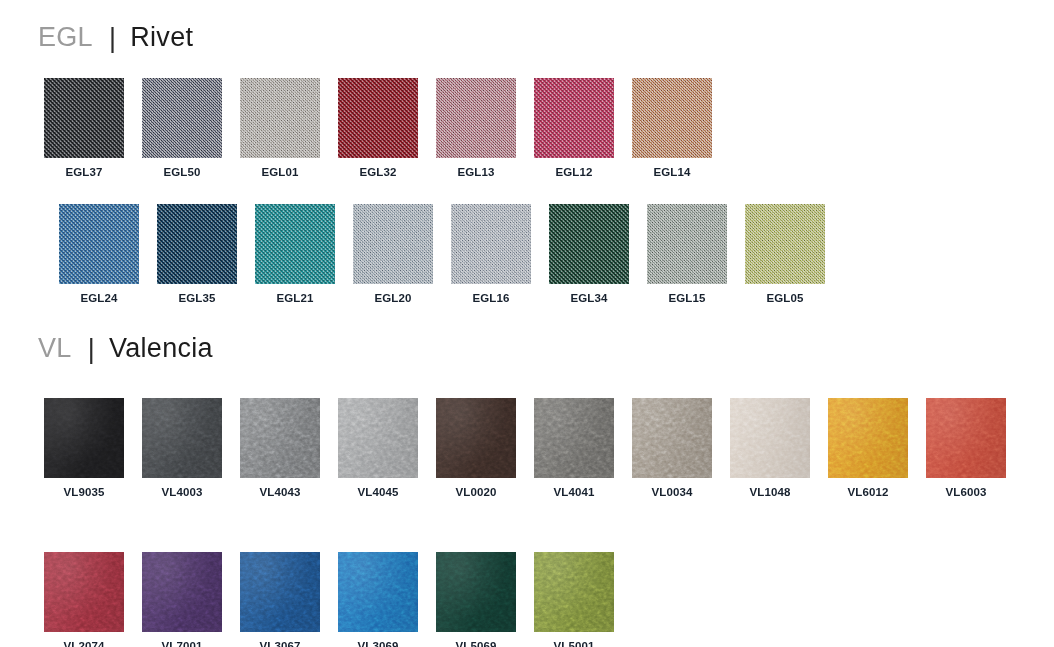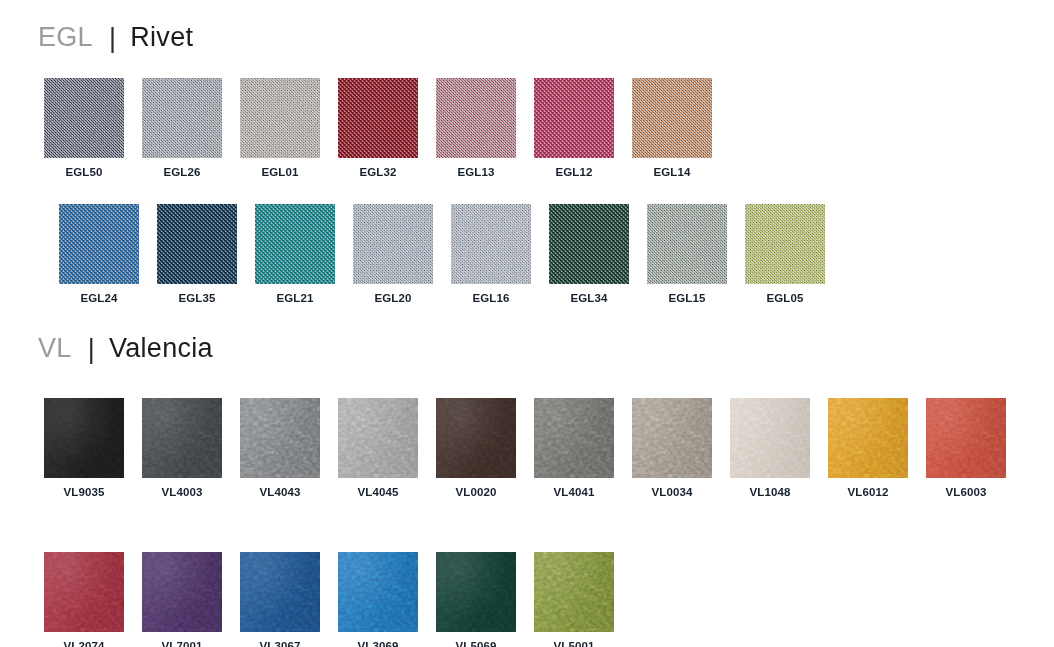--- a/index.html
+++ b/index.html
@@ -176,34 +176,34 @@
   <div style="position:absolute; left:38px; top:24px;">
     <div class="section-header">
       <span class="section-code">EGL</span>
       <span class="section-sep">|</span>
       <span class="section-name">Rivet</span>
     </div>
   </div>
 
   <div class="swatch-row" style="position:absolute; left:35px; top:78px;">
     <div class="swatch-cell">
+      <div class="swatch-chip tex-weave" style="background-color: rgb(36, 39, 43);">
+        <svg class="noise">
+            <rect width="100%" height="100%" filter="url(#fabricNoise)"></rect>
+          </svg>
+      </div>
+      <div class="swatch-label">EGL37</div>
+    </div>
+    <div class="swatch-cell">
       <div class="swatch-chip tex-weave heather" style="background-color: rgb(62, 67, 86);">
         <svg class="noise">
             <rect width="100%" height="100%" filter="url(#fabricNoise)"></rect>
           </svg>
       </div>
       <div class="swatch-label">EGL50</div>
-    </div>
-    <div class="swatch-cell">
-      <div class="swatch-chip tex-weave heather" style="background-color: rgb(129, 135, 148);">
-        <svg class="noise">
-            <rect width="100%" height="100%" filter="url(#fabricNoise)"></rect>
-          </svg>
-      </div>
-      <div class="swatch-label">EGL26</div>
     </div>
     <div class="swatch-cell">
       <div class="swatch-chip tex-weave heather" style="background-color: rgb(155, 149, 143);">
         <svg class="noise">
             <rect width="100%" height="100%" filter="url(#fabricNoise)"></rect>
           </svg>
       </div>
       <div class="swatch-label">EGL01</div>
     </div>
     <div class="swatch-cell">

